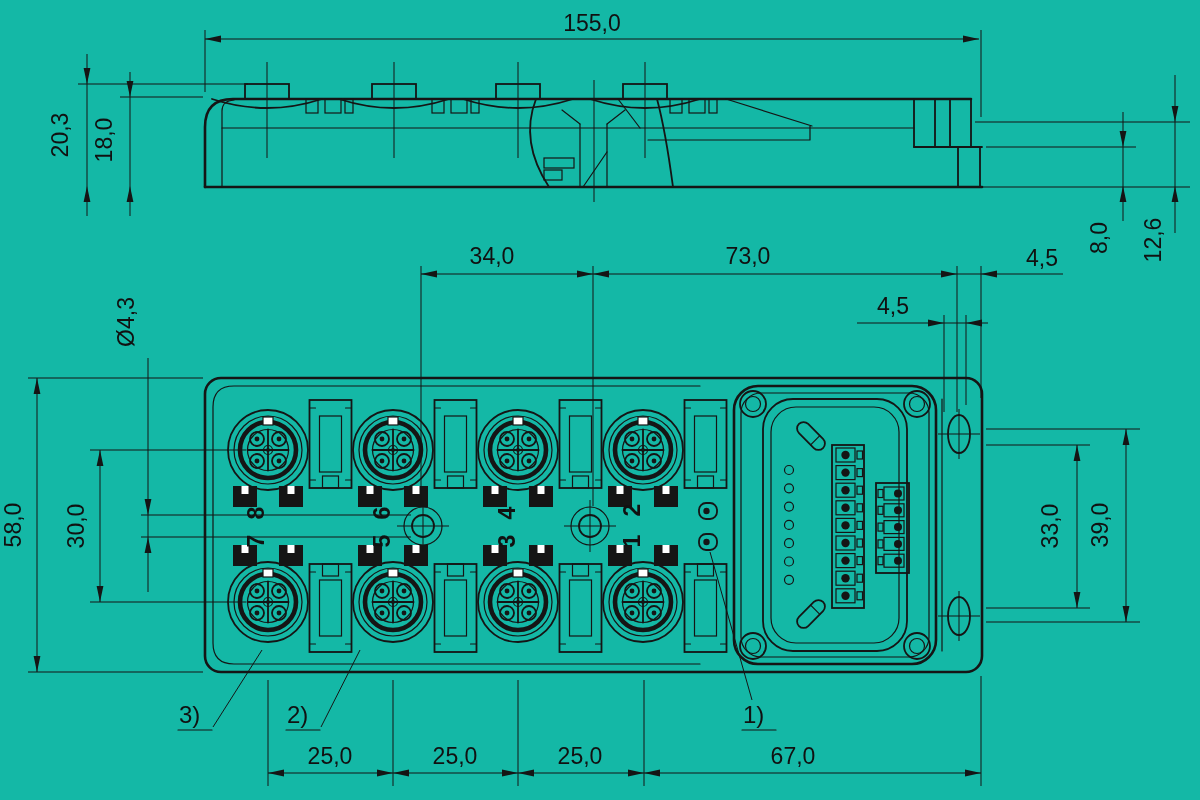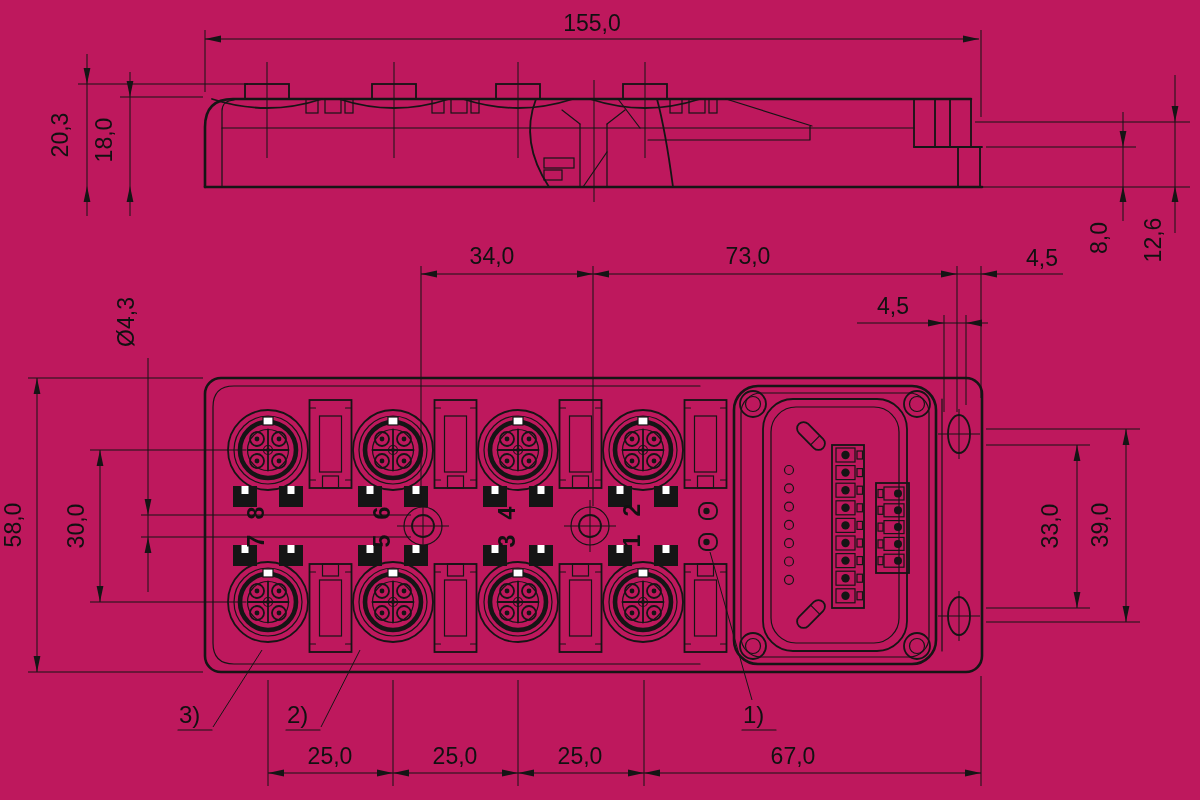--- a/index.html
+++ b/index.html
@@ -1,16 +1,16 @@
 <!DOCTYPE html>
 <html><head>
 <meta charset="utf-8">
 <style>
   html,body{margin:0;padding:0;background:#fff;}
-  .stage{position:relative;width:1200px;height:800px;background:#be185d;overflow:hidden;}
+  .stage{position:relative;width:1200px;height:800px;background:#14b8a6;overflow:hidden;}
   svg{display:block;}
   .s3{stroke:#151515;stroke-width:2.6;fill:none;stroke-linecap:round;}
   .s2{stroke:#151515;stroke-width:1.8;fill:none;stroke-linecap:round;}
   .s4{stroke:#151515;stroke-width:4.6;fill:none;}
   .s1{stroke:#151515;stroke-width:1.2;fill:none;stroke-linecap:round;}
   .s0{stroke:#151515;stroke-width:1.0;fill:none;stroke-linecap:butt;}
   .f{fill:#151515;stroke:none;}
   .w{fill:#ffffff;stroke:none;}
   text{font-family:"Liberation Sans","DejaVu Sans",sans-serif;fill:#111;stroke:none;}
   .dim{font-size:23px;text-anchor:middle;}

